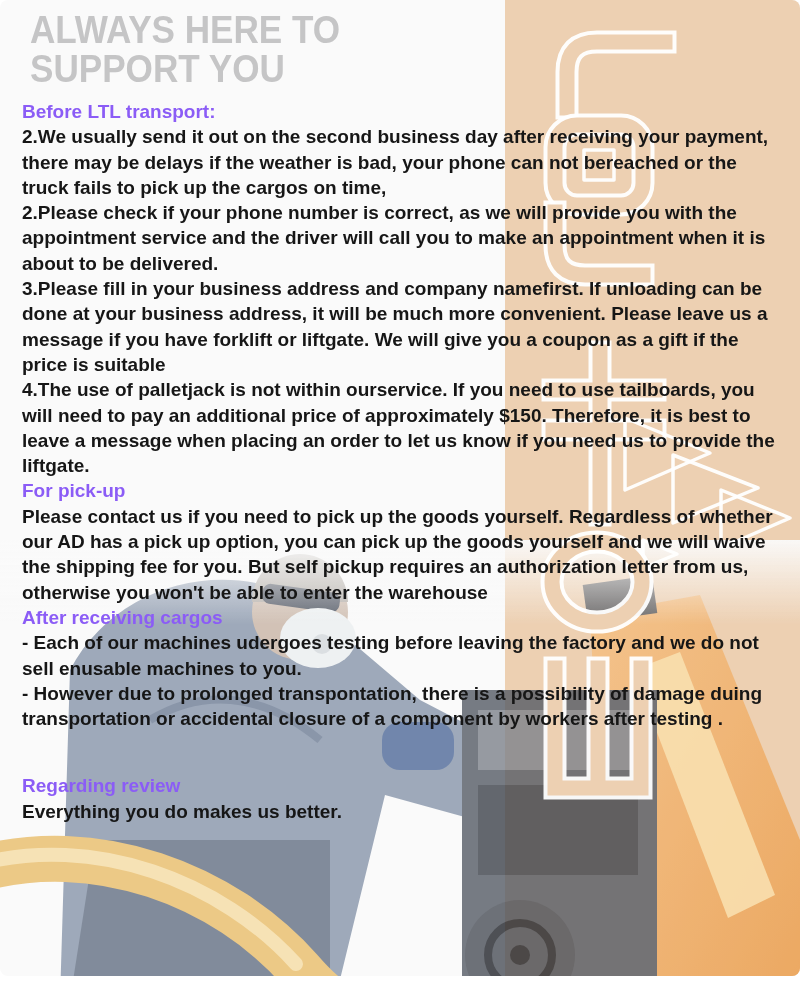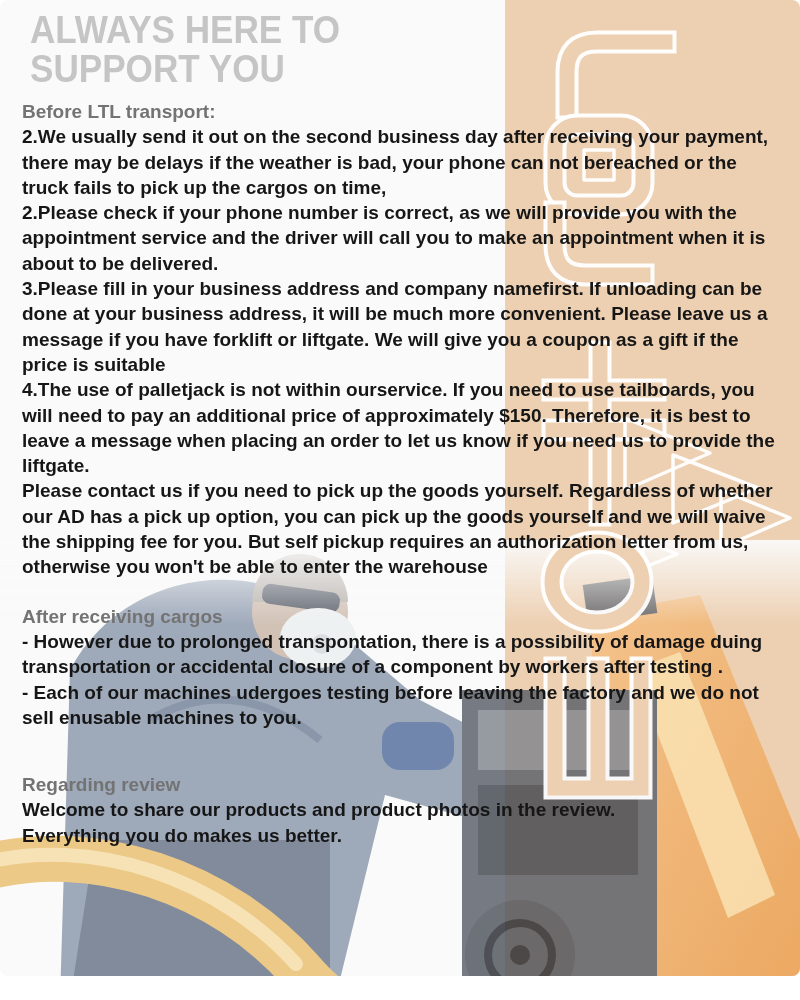--- a/index.html
+++ b/index.html
@@ -20,23 +20,23 @@
 
   
   .headline{position:absolute;left:30px;top:10px;z-index:5;color:#c5c5c6;
     font-size:39px;line-height:39px;font-weight:800;letter-spacing:0px;
     transform:scaleX(.9);transform-origin:left top;white-space:nowrap;}
 
   
   .copy{position:absolute;left:22px;top:99px;width:756px;z-index:5;
     font-size:19px;line-height:25.3px;font-weight:bold;color:#161616;}
   .copy p{margin:0;}
-  .sec-heading{color:#737373;font-weight:bold;}
+  .sec-heading{color:#8b5cf6;font-weight:bold;}
   .sec{margin:0;}
-  .sec.gap-md{margin-top:24px;}
+  .sec.gap-md{}
   .sec.gap-lg{margin-top:42px;}
 </style>
 </head>
 <body>
 
 <div class="page">
 
   <div class="tan-panel"></div>
 
   <svg class="collage" viewBox="0 0 800 460" aria-hidden="true">
@@ -132,29 +132,29 @@
 
     <div class="sec">
       <p class="sec-heading">Before LTL transport:</p>
       <p>2.We usually send it out on the second business day after receiving your payment, there may be delays if the weather is bad, your phone can not bereached or the truck fails to pick up the cargos on time,</p>
       <p>2.Please check if your phone number is correct, as we will provide you with the appointment service and the driver will call you to make an appointment when it is about to be delivered.</p>
       <p>3.Please fill in your business address and company namefirst. If unloading can be done at your business address, it will be much more convenient. Please leave us a message if you have forklift or liftgate. We will give you a coupon as a gift if the price is suitable</p>
       <p>4.The use of palletjack is not within ourservice. If you need to use tailboards, you will need to pay an additional price of approximately $150. Therefore, it is best to leave a message when placing an order to let us know if you need us to provide the liftgate.</p>
     </div>
 
     <div class="sec">
+      <p class="sec-heading">For pick-up</p>
       <p>Please contact us if you need to pick up the goods yourself. Regardless of whether our AD has a pick up option, you can pick up the goods yourself and we will waive the shipping fee for you. But self pickup requires an authorization letter from us, otherwise you won't be able to enter the warehouse</p>
     </div>
 
     <div class="sec gap-md">
       <p class="sec-heading">After receiving cargos</p>
+      <p>- Each of our machines udergoes testing before leaving the factory and we do not sell enusable machines to you.</p>
       <p>- However due to prolonged transpontation, there is a possibility of damage duing transportation or accidental closure of a component by workers after testing .</p>
-      <p>- Each of our machines udergoes testing before leaving the factory and we do not sell enusable machines to you.</p>
     </div>
 
     <div class="sec gap-lg">
       <p class="sec-heading">Regarding review</p>
-      <p>Welcome to share our products and product photos in the review.</p>
       <p>Everything you do makes us better.</p>
     </div>
 
   </div>
 </div>
 
 </body></html>

